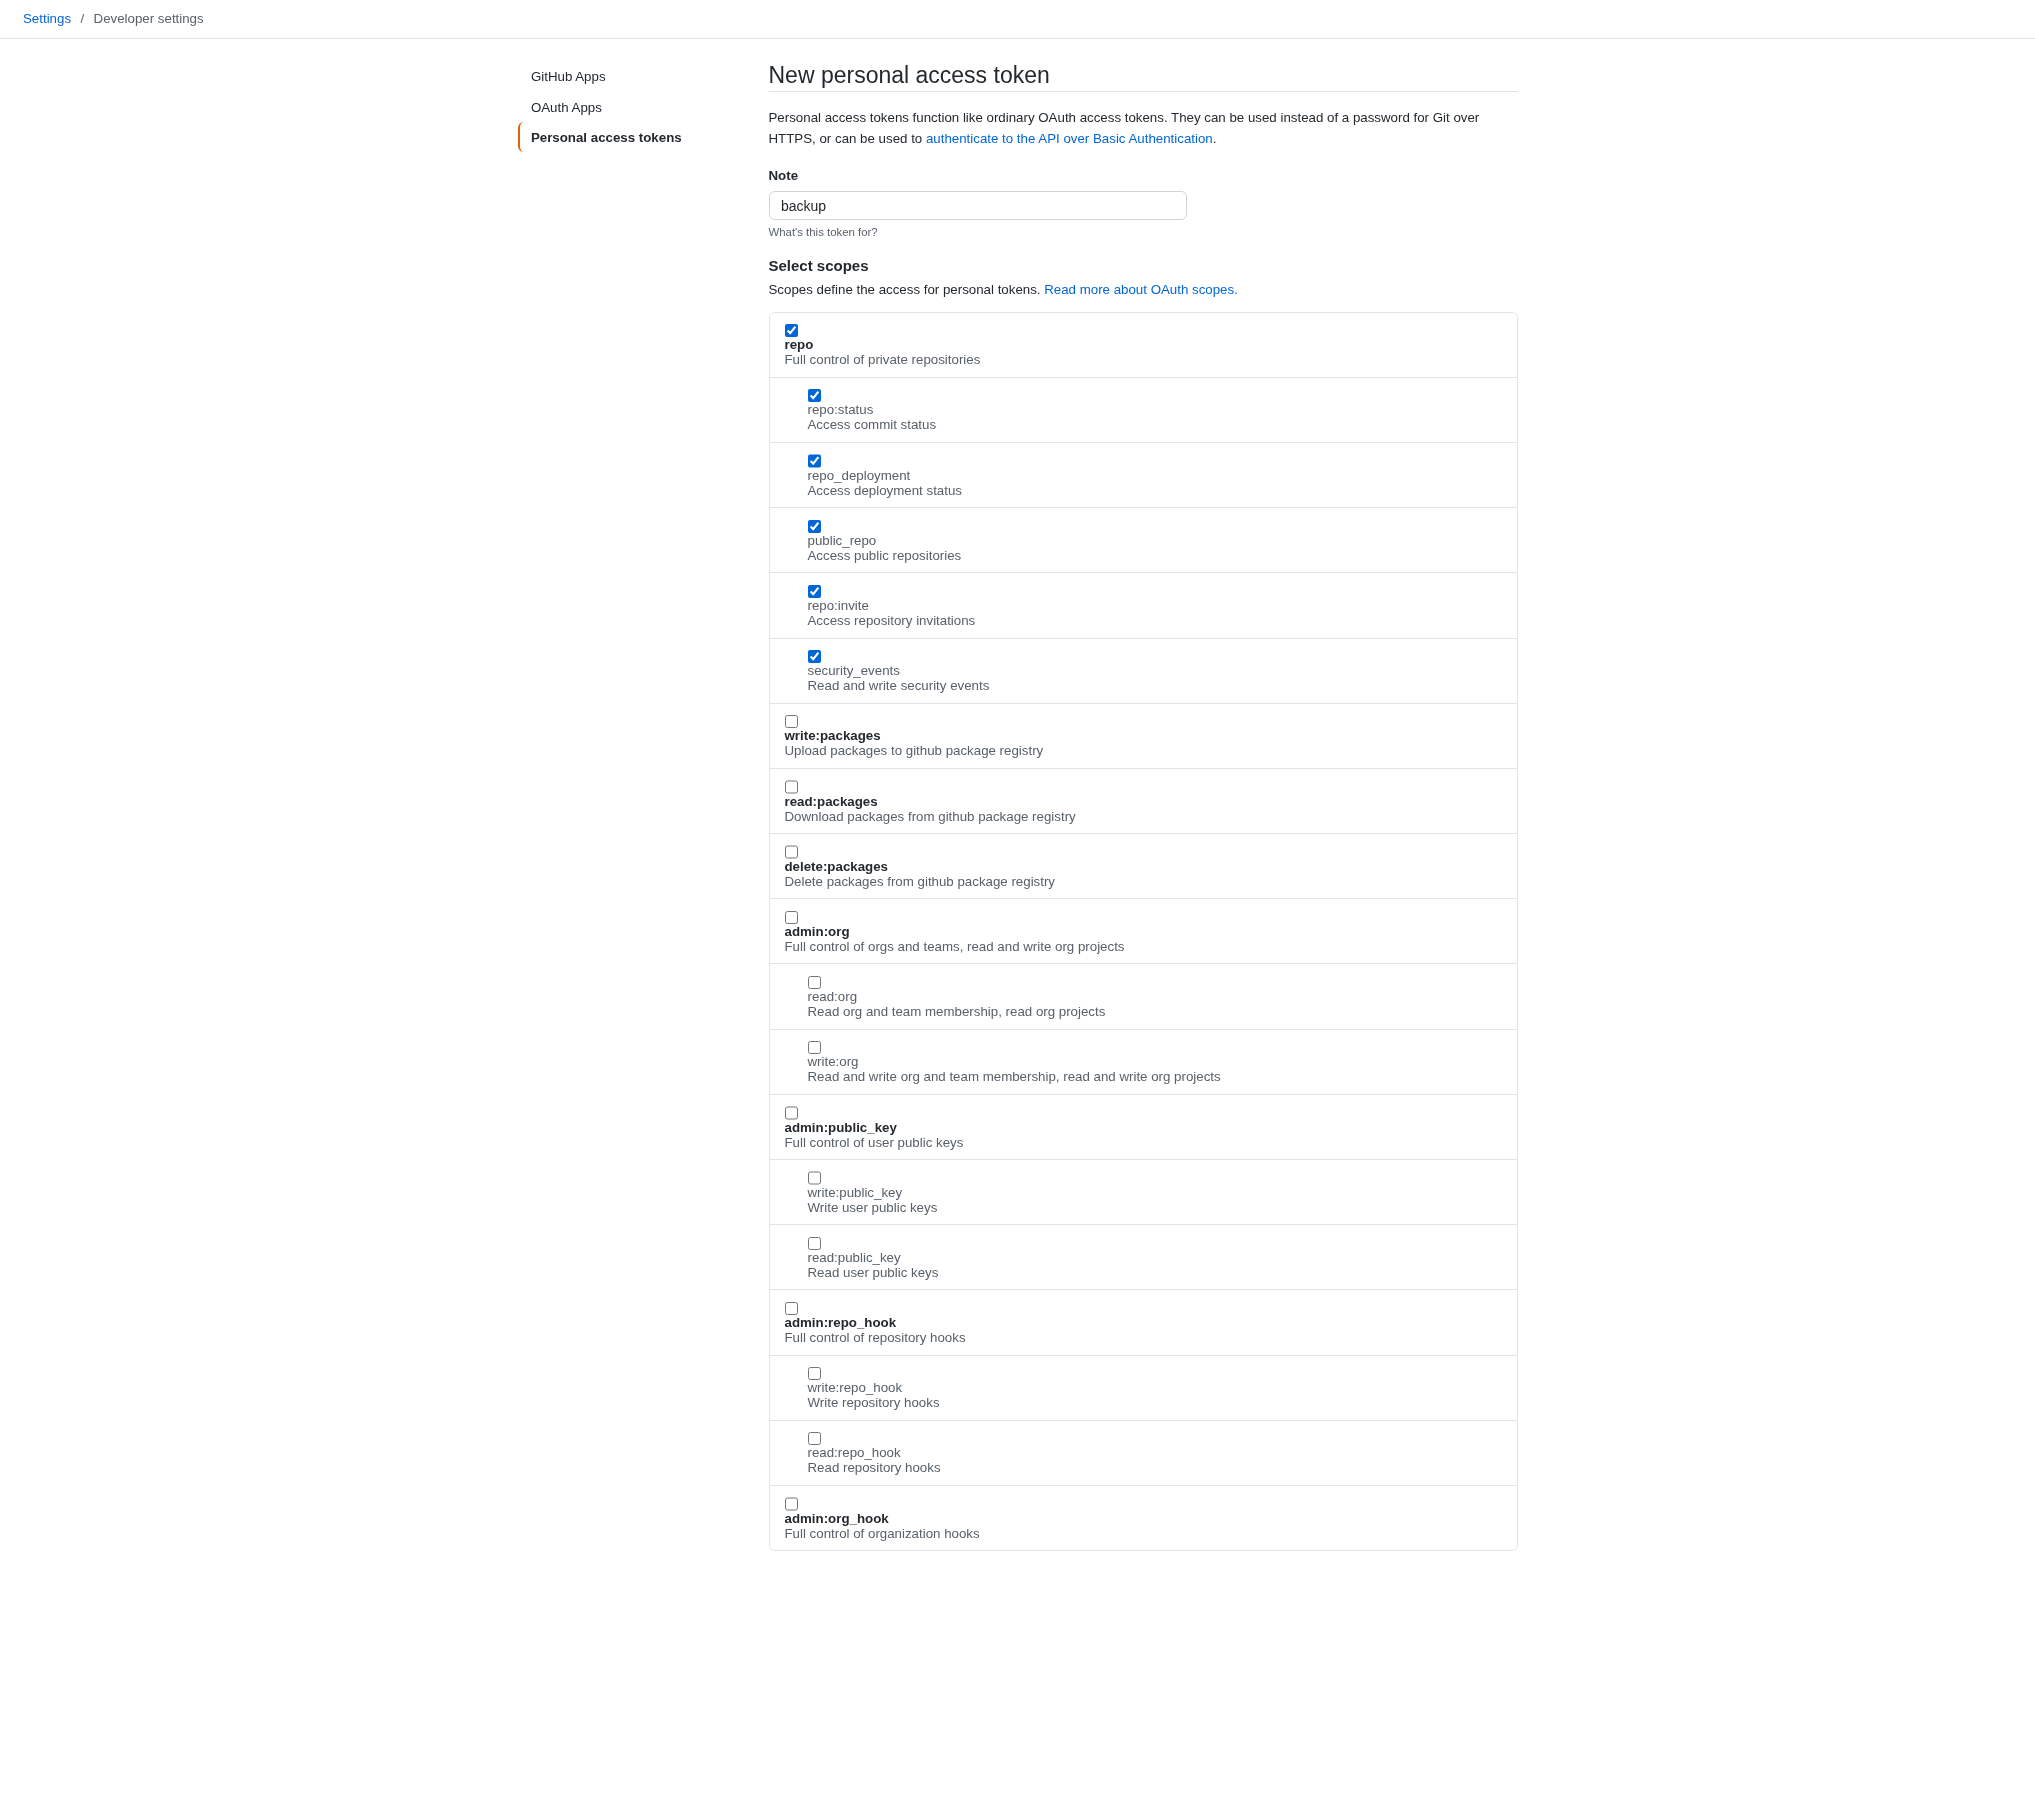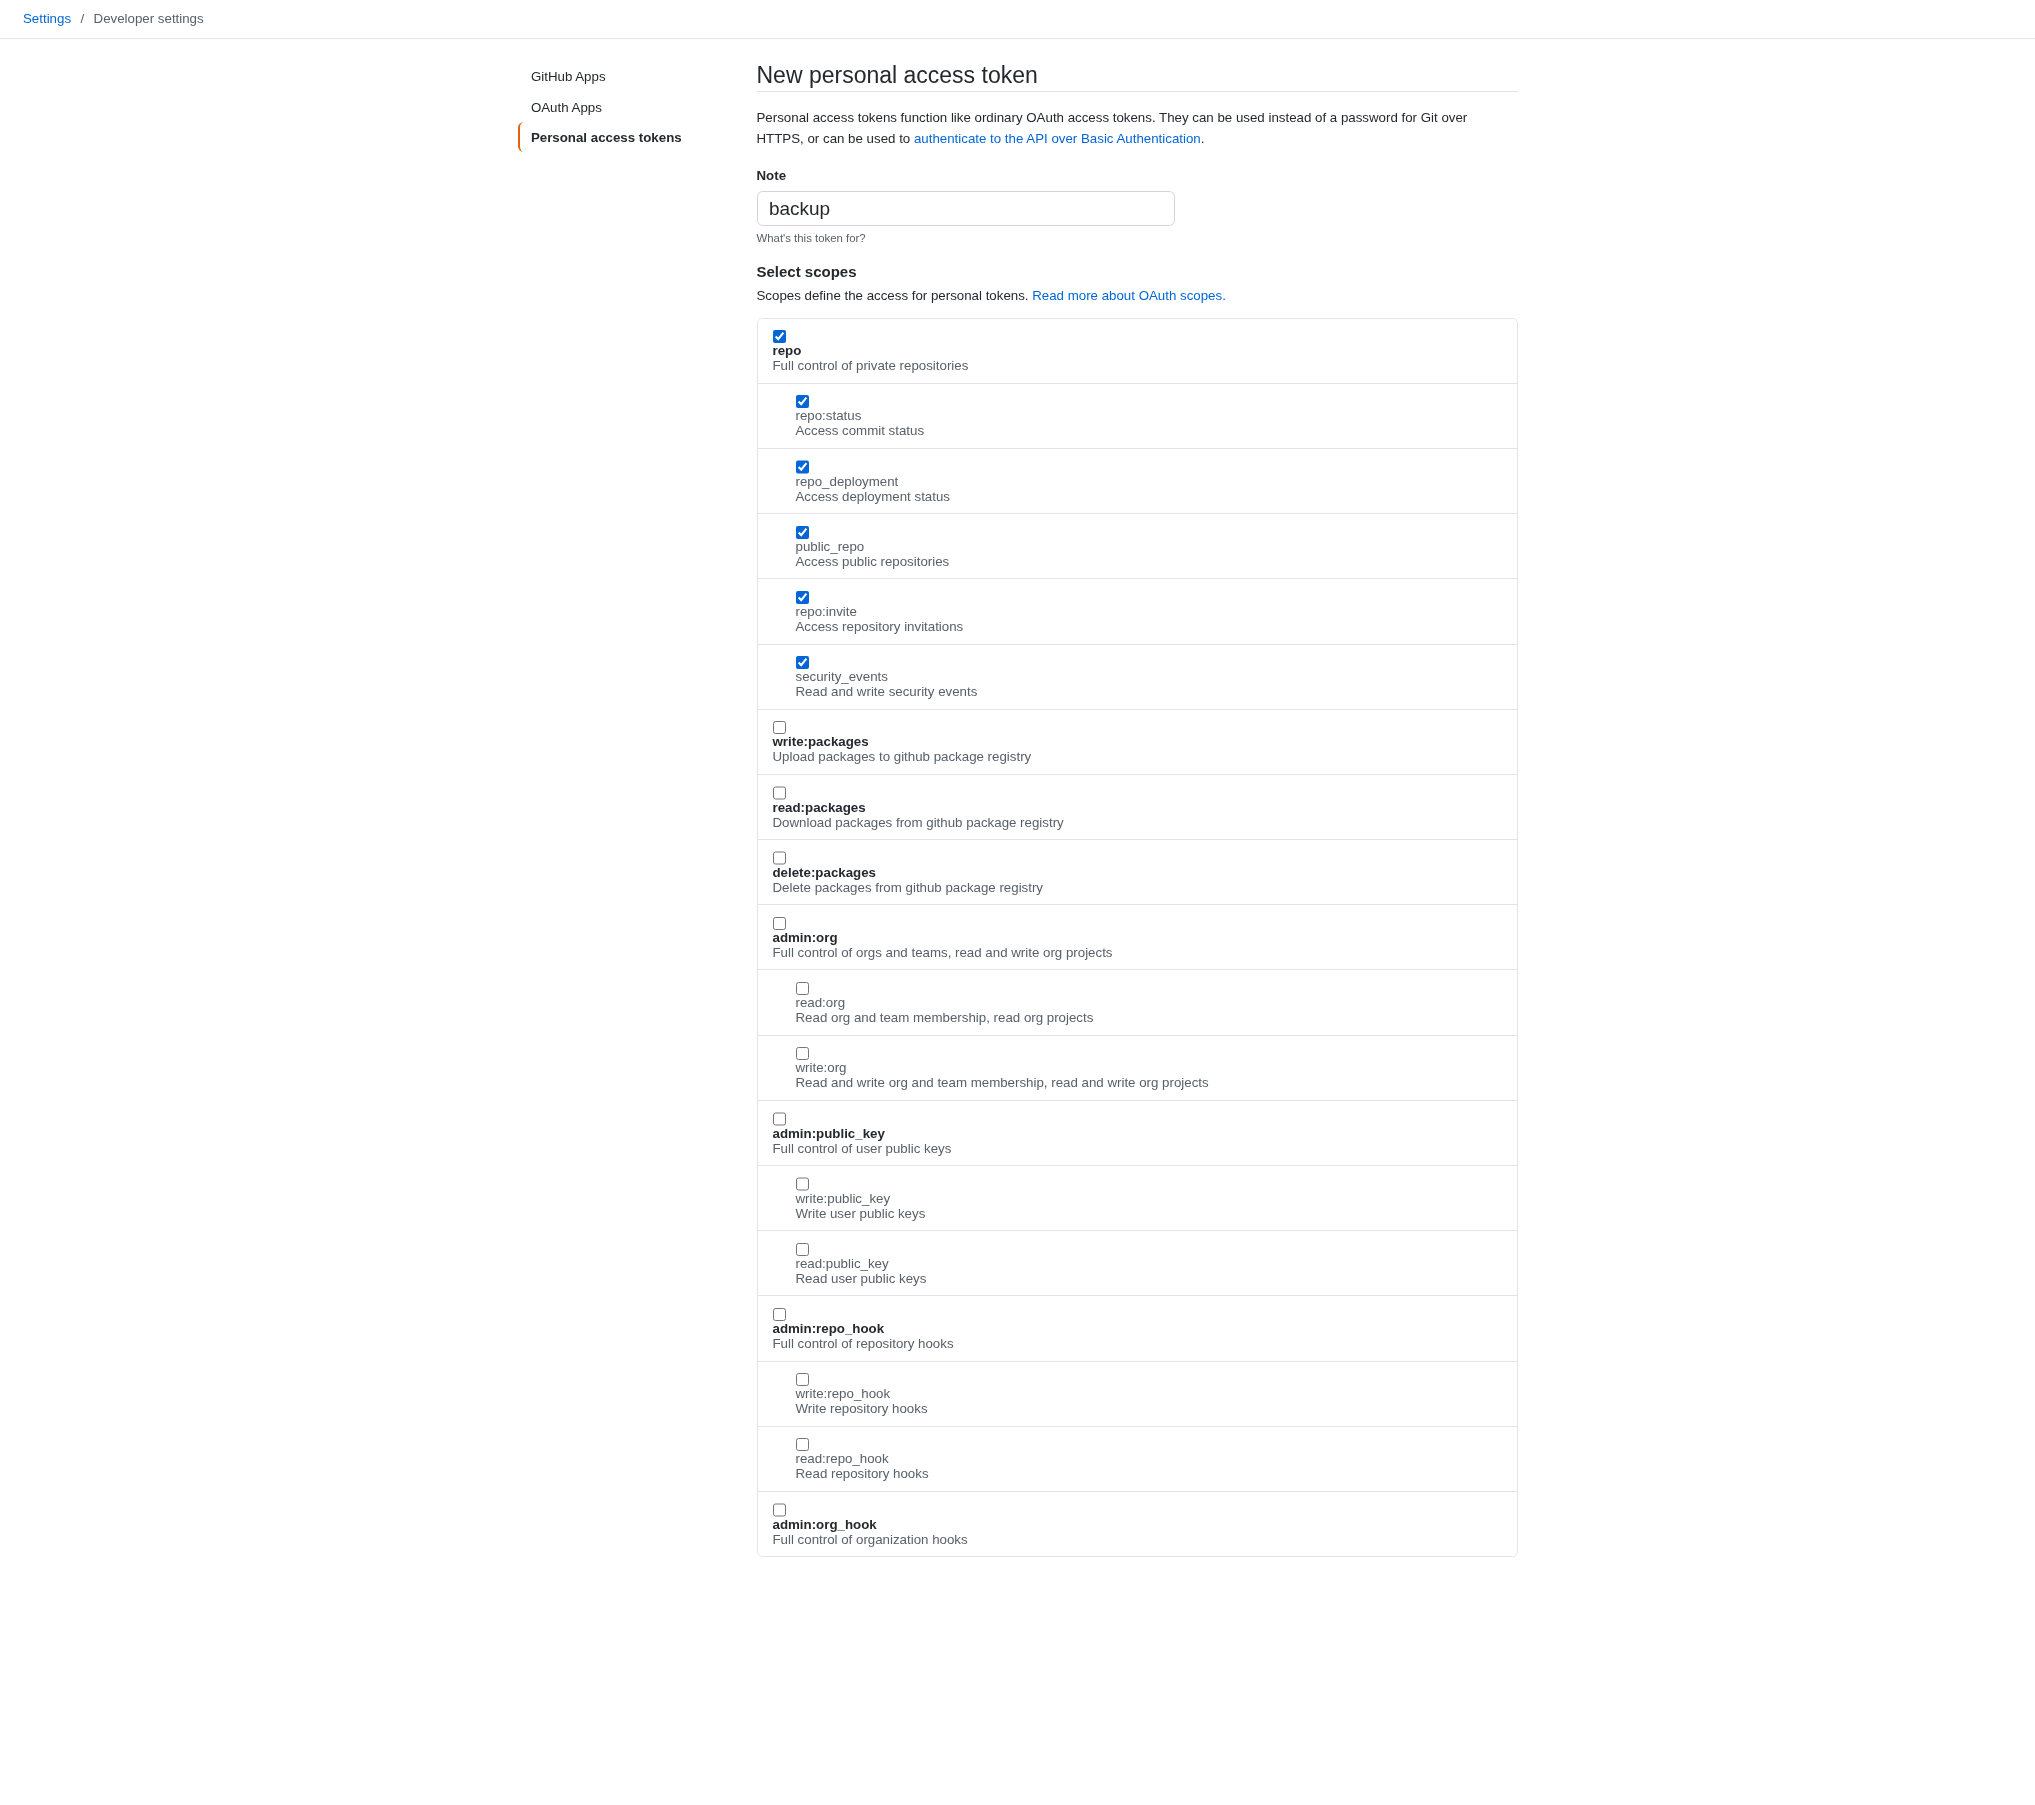--- a/index.html
+++ b/index.html
@@ -19,21 +19,21 @@
       text-decoration: none;
     }
     .breadcrumb-sep { color: #586069; margin: 0 5.7px; }
     .breadcrumb-current { color: #586069; }
 
     .layout {
       display: flex;
       max-width: 1046px;
       margin: 23px auto;
       padding: 0 23px;
-      gap: 30px;
+      gap: 42px;
     }
 
     .sidebar {
       width: 209px;
       flex-shrink: 0;
     }
     .sidebar-item {
       display: block;
       padding: 7.6px 11.4px;
       border-radius: 5.7px;
@@ -79,21 +79,21 @@
       display: block;
       font-weight: 600;
       margin-bottom: 7.6px;
       font-size: 13.3px;
     }
     .form-input {
       width: 418px;
       padding: 5.7px 11.4px;
       border: 1px solid #d1d5da;
       border-radius: 5.7px;
-      font-size: 19px;
+      font-size: 14px;
       outline: none;
       color: #24292e;
     }
     .form-hint {
       font-size: 11.4px;
       color: #586069;
       margin-top: 5.7px;
     }
 
     .scopes-title {

